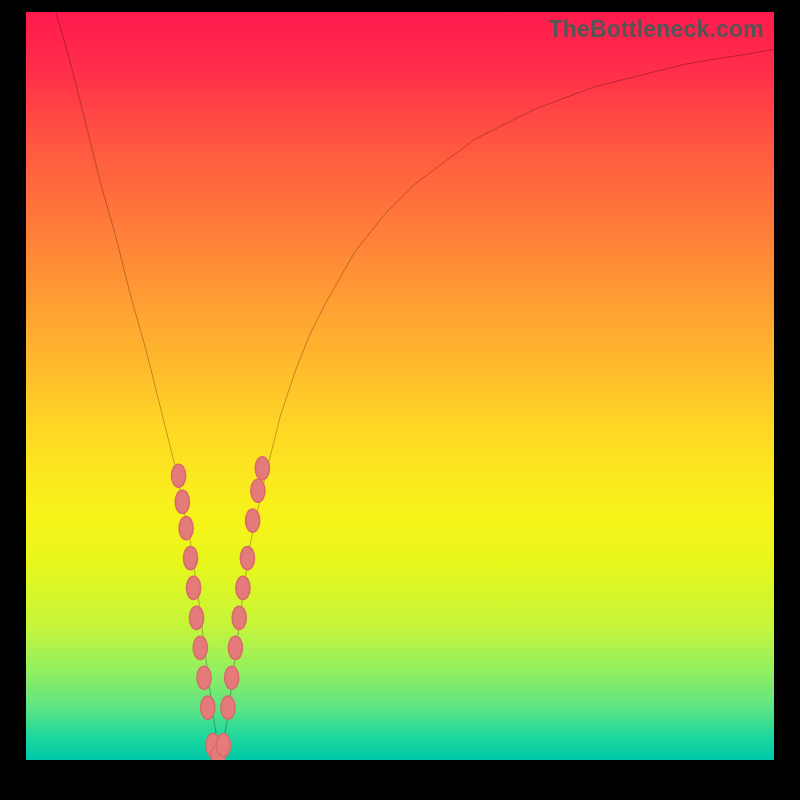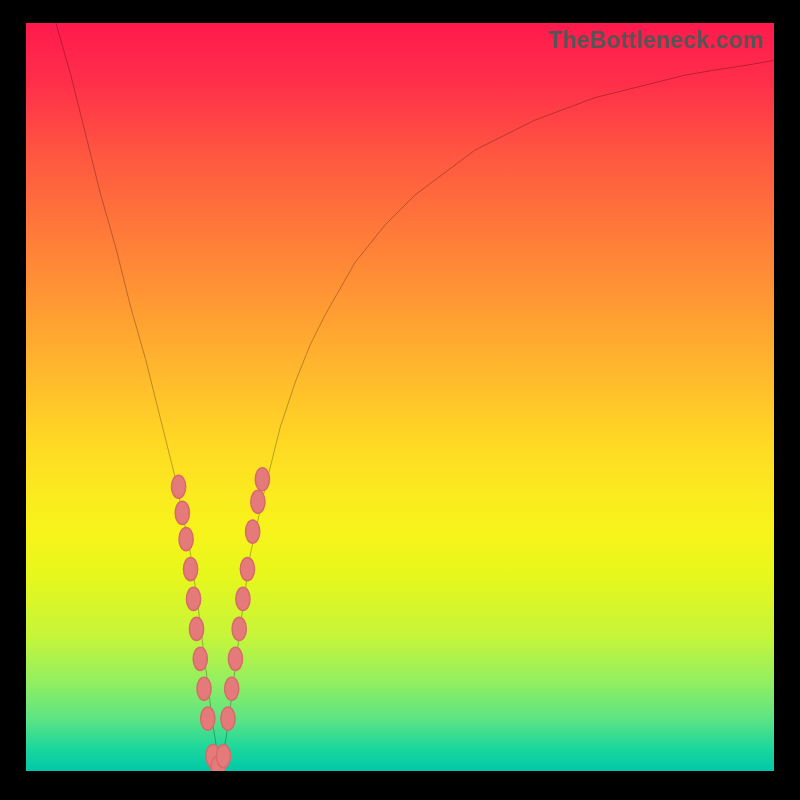--- a/index.html
+++ b/index.html
@@ -12,21 +12,21 @@
   }
   .frame {
     position: relative;
     width: 800px;
     height: 800px;
     background: #000;
   }
   .plot-area {
     position: absolute;
     left: 26px;
-    top: 23px;
+    top: 12px;
     width: 748px;
     height: 748px;
     background: linear-gradient(to bottom,
       #ff1a4d 0%,
       #ff2f4a 8%,
       #ff5840 18%,
       #ff7a3a 28%,
       #ff9b33 38%,
       #ffbd2c 48%,
       #ffd824 56%,

